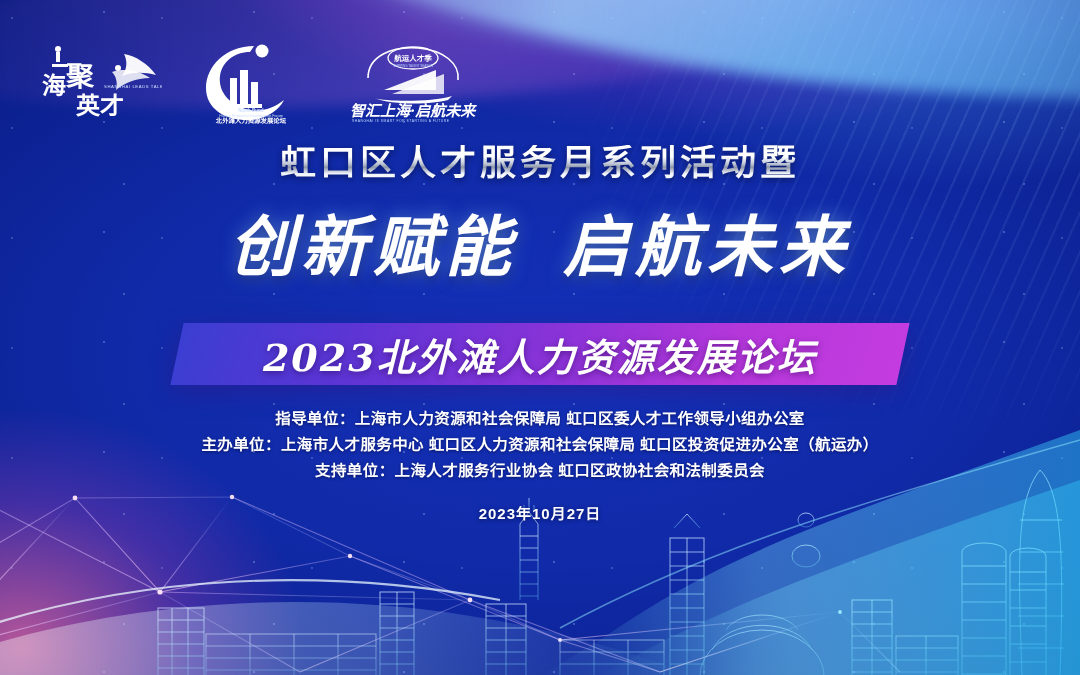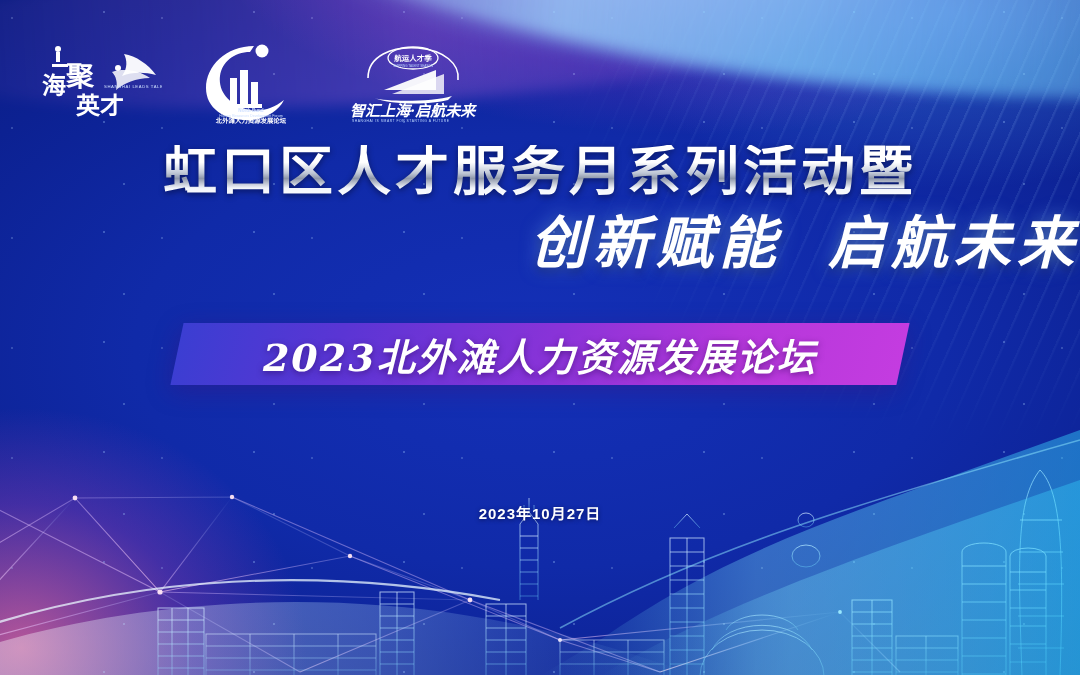--- a/index.html
+++ b/index.html
@@ -69,32 +69,32 @@
 
   
   .content{position:relative;z-index:30;width:1080px;height:675px;}
 
   .logos{position:absolute;left:32px;top:42px;display:flex;align-items:flex-start;gap:34px;}
   .logo{position:relative;}
   .logo svg{display:block;}
 
   .headline{
     position:absolute;left:0;right:0;top:145px;text-align:center;
-    font-size:54px;line-height:1;font-weight:700;letter-spacing:4px;
+    font-size:36px;line-height:1;font-weight:700;letter-spacing:4px;
     font-family:"DejaVu Sans","Liberation Sans",sans-serif;
     background:linear-gradient(180deg,#ffffff 0%,#ffffff 32%,#bfc7d6 52%,#8e97aa 62%,#f2f5fb 80%,#ffffff 100%);
     -webkit-background-clip:text;background-clip:text;
     color:transparent;-webkit-text-fill-color:transparent;
     filter:drop-shadow(0 2px 3px rgba(0,0,10,.45));
   }
 
   .calligraphy{
-    position:absolute;left:0;right:0;top:212px;text-align:right;
+    position:absolute;left:0;right:0;top:212px;text-align:center;
     font-family:"DejaVu Serif","Liberation Serif",serif;
-    font-size:57px;line-height:1.08;font-weight:700;
+    font-size:66px;line-height:1.08;font-weight:700;
     color:#ffffff;letter-spacing:6px;
     font-style:italic;
     text-shadow:0 0 18px rgba(130,190,255,.55), 0 4px 10px rgba(0,0,30,.45);
     white-space:nowrap;
   }
   .calligraphy .gap{display:inline-block;width:46px;}
 
   .ribbon-wrap{position:absolute;left:0;right:0;top:323px;display:flex;justify-content:center;}
   .ribbon{
     width:726px;height:62px;
@@ -353,17 +353,22 @@
     <div class="calligraphy">
       <span>创新赋能</span><span class="gap"></span><span>启航未来</span>
     </div>
 
     <div class="ribbon-wrap">
       <div class="ribbon">
         <span class="ribbon-text">2023北外滩人力资源发展论坛</span>
       </div>
     </div>
 
+    <div class="orgs">
+      <div class="org-line">指导单位：上海市人力资源和社会保障局   虹口区委人才工作领导小组办公室</div>
+      <div class="org-line">主办单位：上海市人才服务中心   虹口区人力资源和社会保障局   虹口区投资促进办公室（航运办）</div>
+      <div class="org-line">支持单位：上海人才服务行业协会   虹口区政协社会和法制委员会</div>
+    </div>
 
     <div class="date">2023年10月27日</div>
 
   </div>
 </div>
 
 </body></html>

